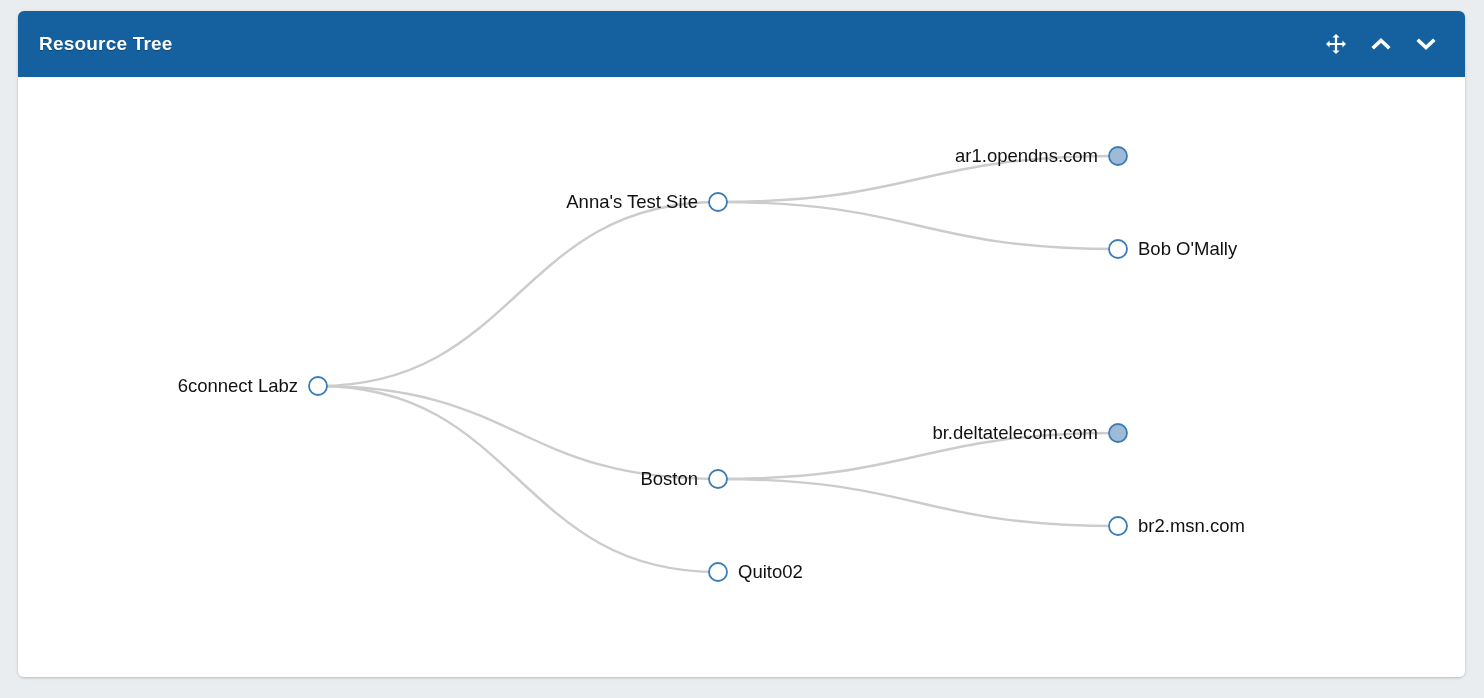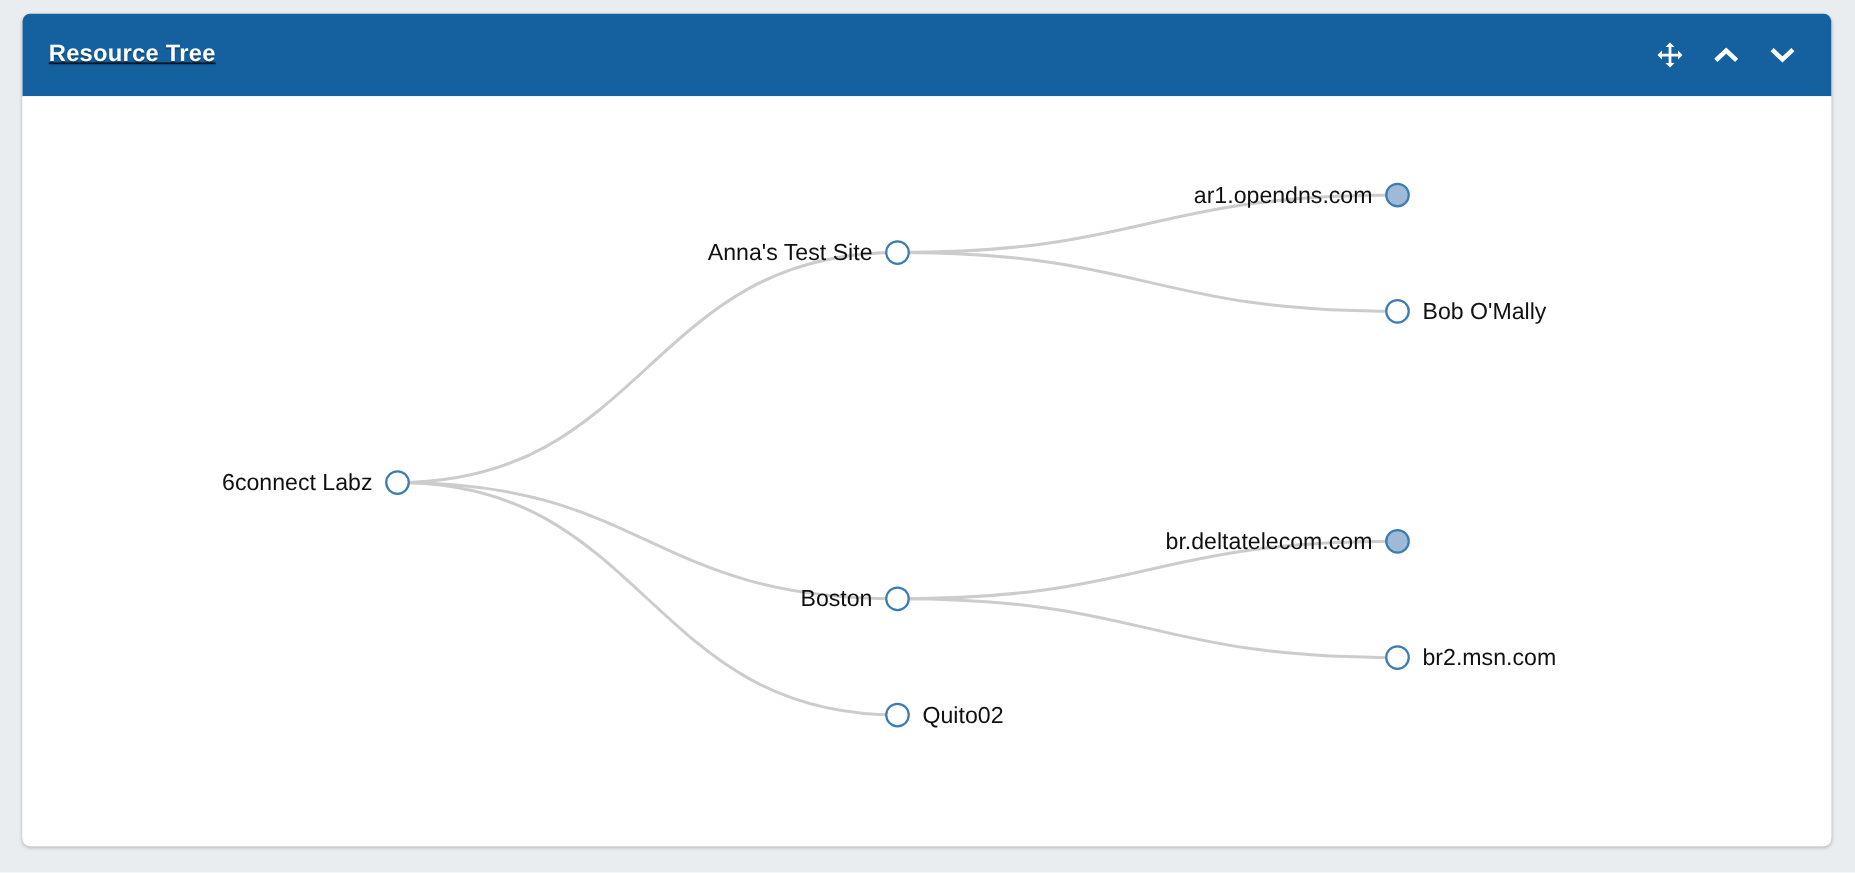--- a/index.html
+++ b/index.html
@@ -30,21 +30,20 @@
   .panel-header {
     position: relative;
     height: 66px;
     background: #15619f;
     border-radius: 6px 6px 0 0;
     display: flex;
     align-items: center;
     justify-content: space-between;
     padding: 0 24px 0 21px;
     box-sizing: border-box;
-    text-decoration: underline;
   }
 
   .panel-title {
     color: #ffffff;
     font-size: 19px;
     font-weight: bold;
     letter-spacing: 0.2px;
     text-shadow: 0 1px 1px rgba(0,0,0,0.28);
     white-space: nowrap;
   }

